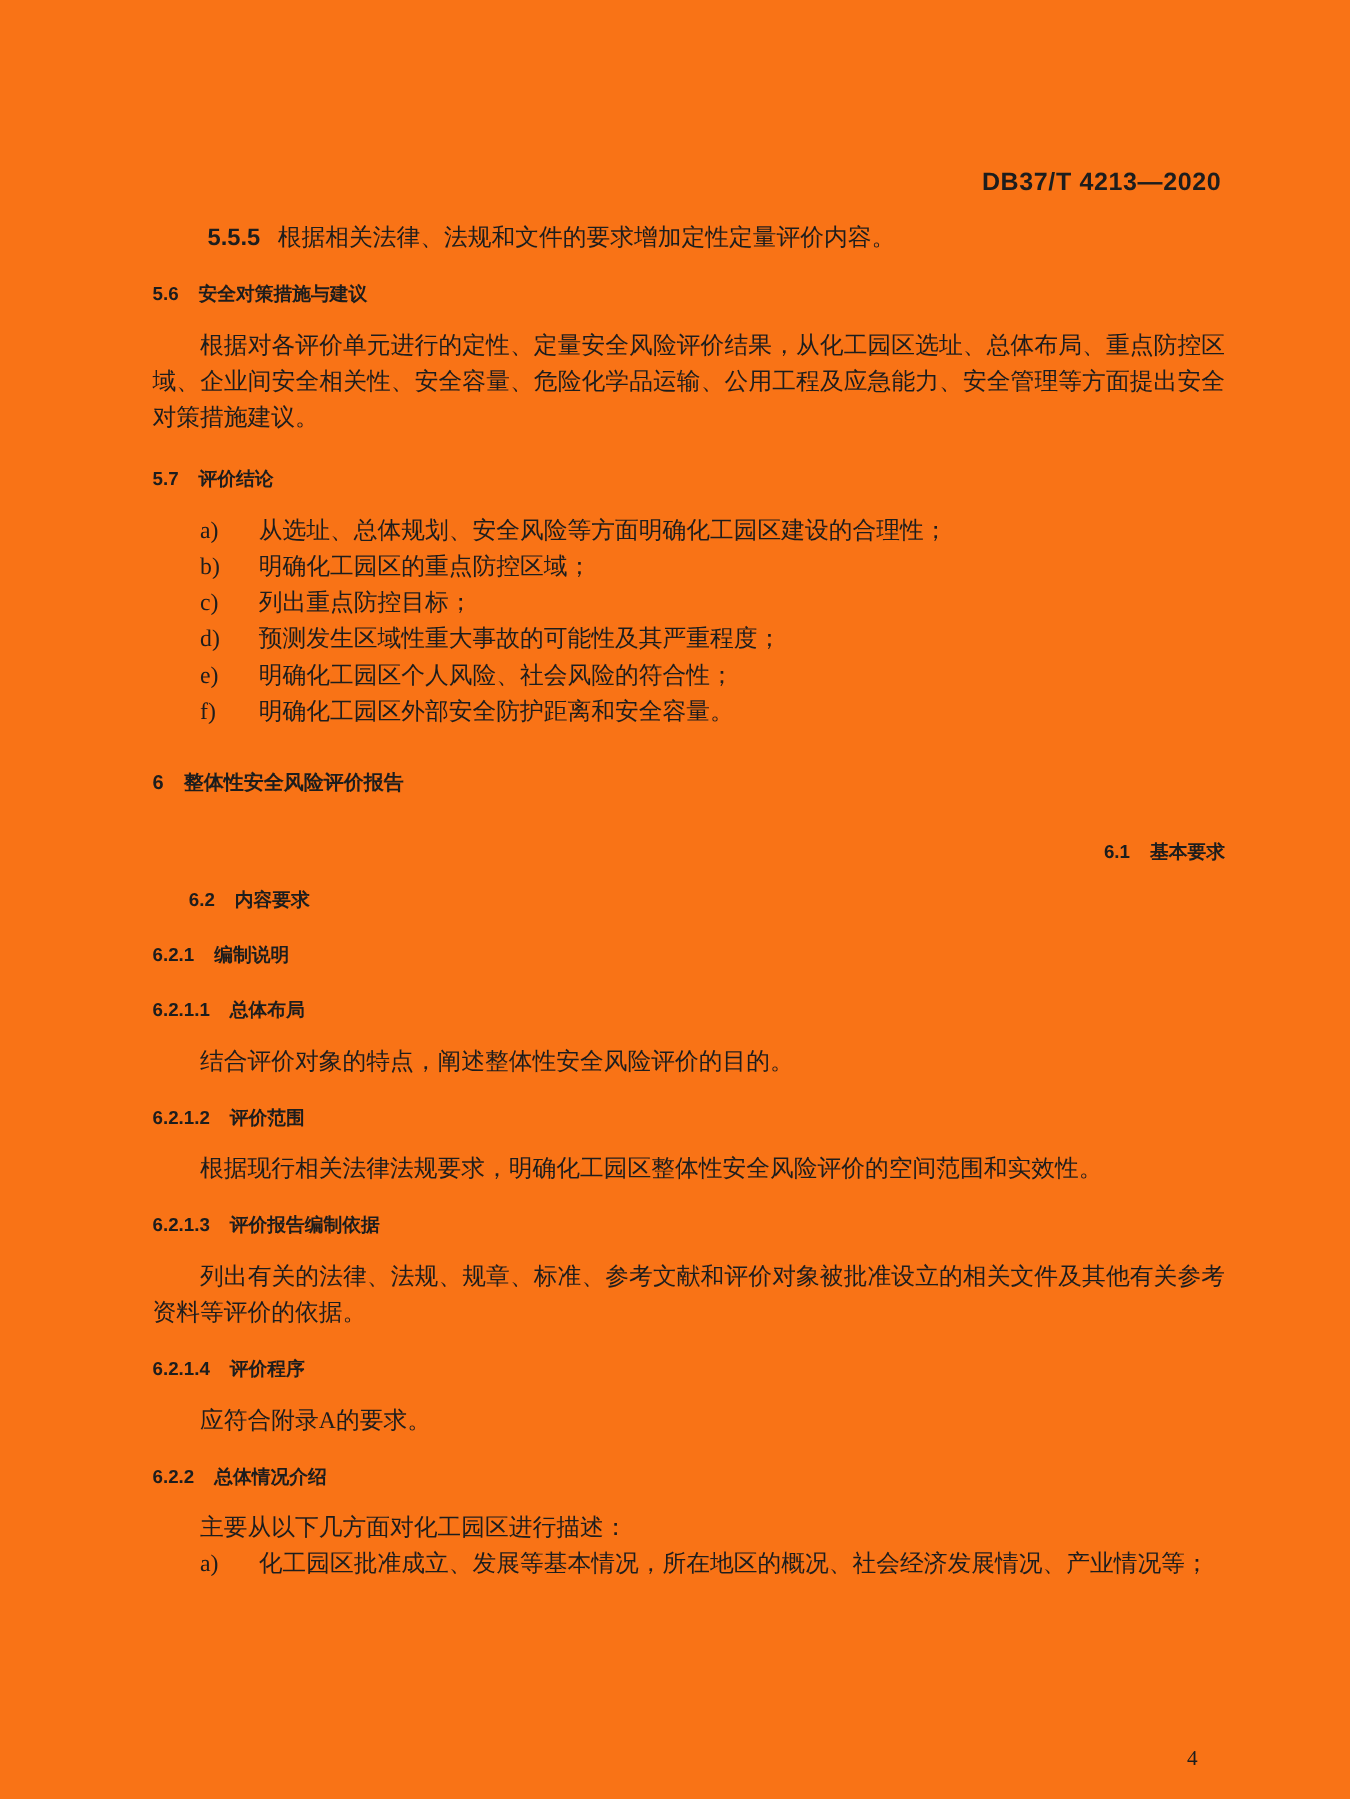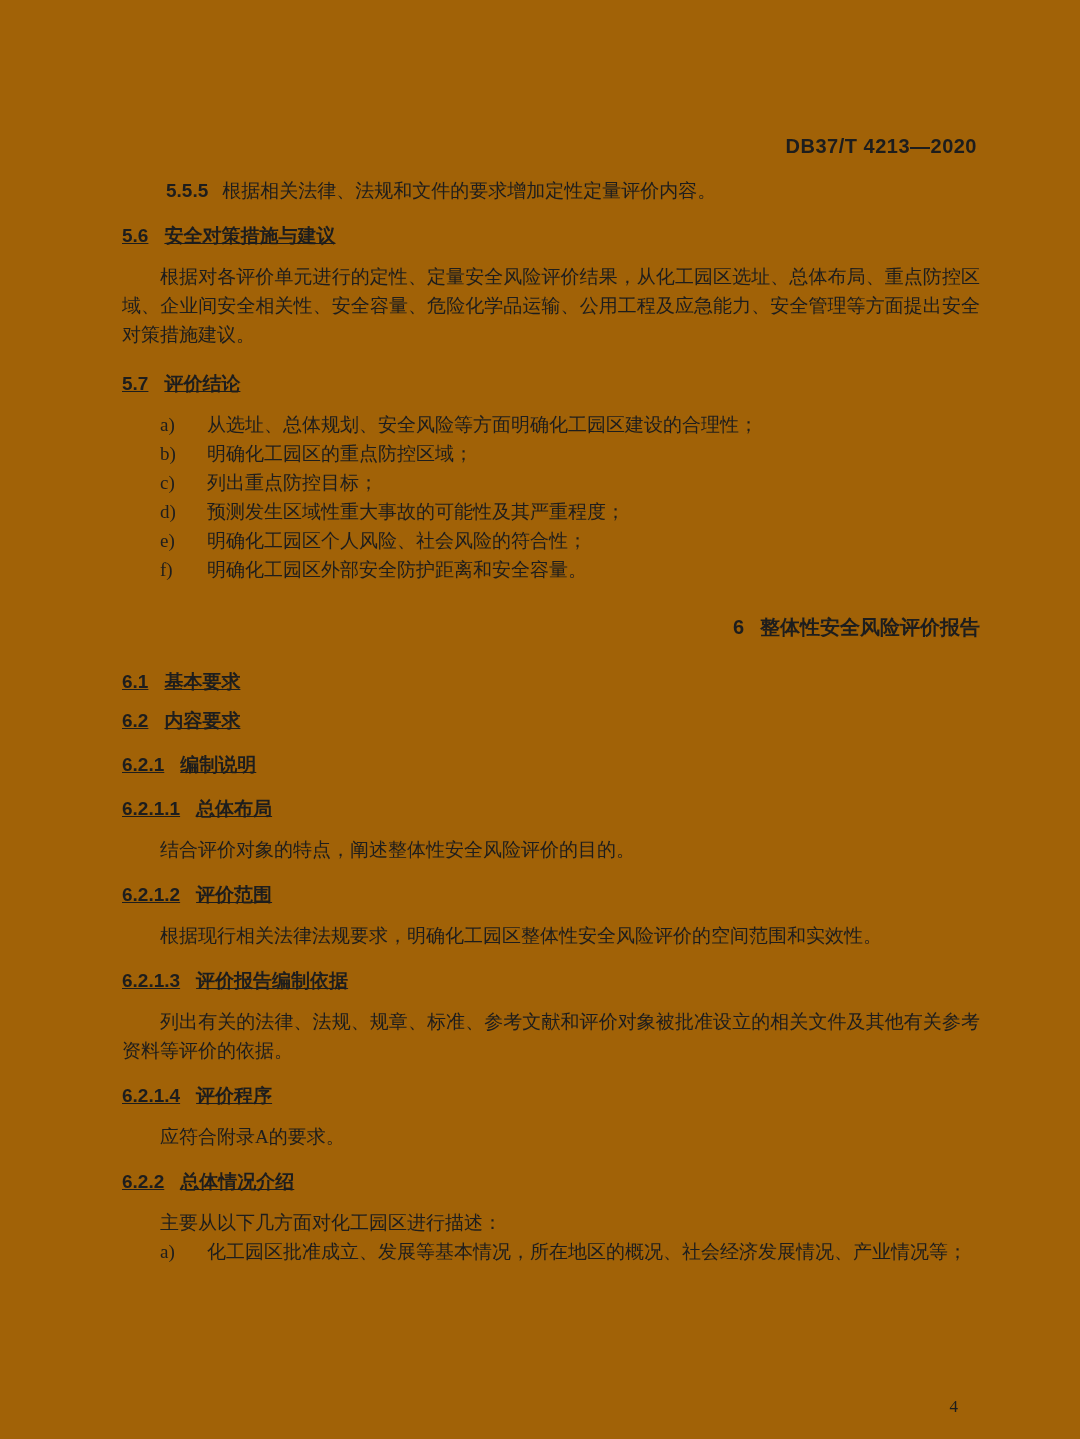--- a/index.html
+++ b/index.html
@@ -1,20 +1,20 @@
 <!DOCTYPE html>
 <html><head>
 <meta charset="utf-8">
 <style>
   html,body{margin:0;padding:0;background:#e8e8e8;}
   .page{
     position:relative;
     width:1080px;height:1439px;
     margin:0 auto;
-    background:#a16207;
+    background:#f97316;
     box-sizing:border-box;
     padding:133px 100px 0 122px;
     color:#1d1d1d;
     font-family:"Liberation Serif","DejaVu Serif",serif;
     font-size:19px;
     line-height:29px;
     overflow:hidden;
   }
   .doc-code{
     text-align:right;
@@ -31,32 +31,30 @@
   }
   .clause-num{
     font-family:"Liberation Sans","DejaVu Sans",sans-serif;
     font-weight:700;
     margin-right:14px;
     margin-left:44px;
   }
   h2,h3,h4{
     font-family:"Liberation Sans","DejaVu Sans",sans-serif;
     font-weight:700;
-    font-size:19px;
+    font-size:15px;
     line-height:26px;
     margin:18px 0 13px 0;
-    text-decoration:underline;
   }
   h1.chapter{
     font-family:"Liberation Sans","DejaVu Sans",sans-serif;
     font-weight:700;
-    font-size:20px;
+    font-size:16px;
     line-height:28px;
     margin:29px 0 28px 0;
-    text-align:right;
   }
   .h-num{margin-right:16px;}
   p.body{
     margin:0;
     text-indent:2em;
     text-align:justify;
   }
   ul.alpha-list{
     list-style:none;
     margin:0;
@@ -119,24 +117,24 @@
         <span class="li-text">明确化工园区个人风险、社会风险的符合性；</span>
       </li>
     <li>
         <span class="li-label">f)</span>
         <span class="li-text">明确化工园区外部安全防护距离和安全容量。</span>
       </li>
   </ul>
 
   <h1 class="chapter"><span class="h-num">6</span><span>整体性安全风险评价报告</span></h1>
 
-  <h2 style="margin-top:0;margin-bottom:4px;"><span class="h-num">6.1</span><span>基本要求</span></h2>
+  <h2 style="margin-top:0;margin-bottom:4px;text-align:right;"><span class="h-num">6.1</span><span>基本要求</span></h2>
 
 
-  <h2 style="margin-top:13px;"><span class="h-num">6.2</span><span>内容要求</span></h2>
+  <h2 style="margin-top:13px;margin-left:29px;"><span class="h-num">6.2</span><span>内容要求</span></h2>
 
   <h3><span class="h-num">6.2.1</span><span>编制说明</span></h3>
 
   <h4><span class="h-num">6.2.1.1</span><span>总体布局</span></h4>
 
   <p class="body">结合评价对象的特点，阐述整体性安全风险评价的目的。</p>
 
   <h4><span class="h-num">6.2.1.2</span><span>评价范围</span></h4>
 
   <p class="body">根据现行相关法律法规要求，明确化工园区整体性安全风险评价的空间范围和实效性。</p>

